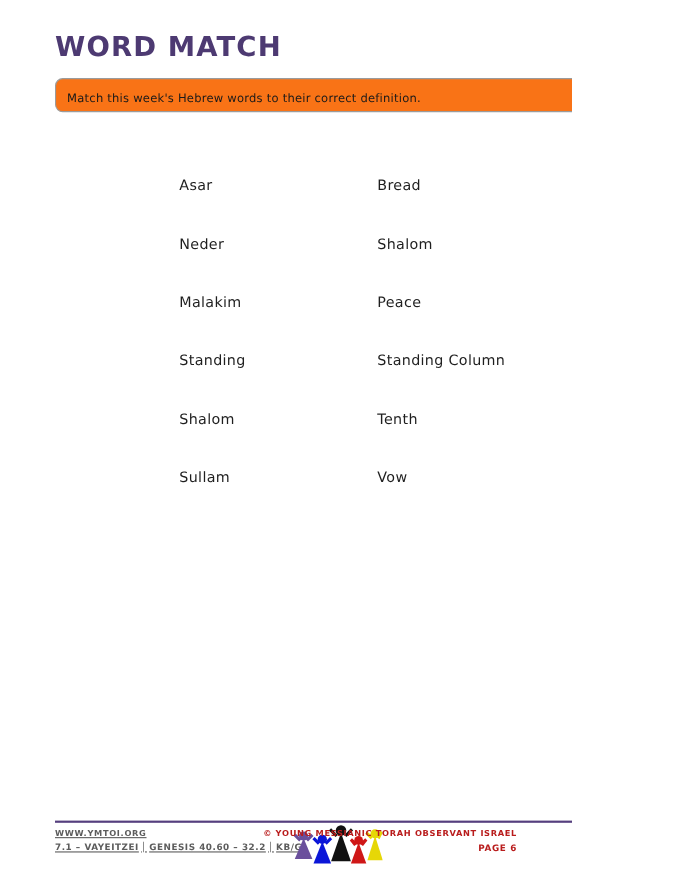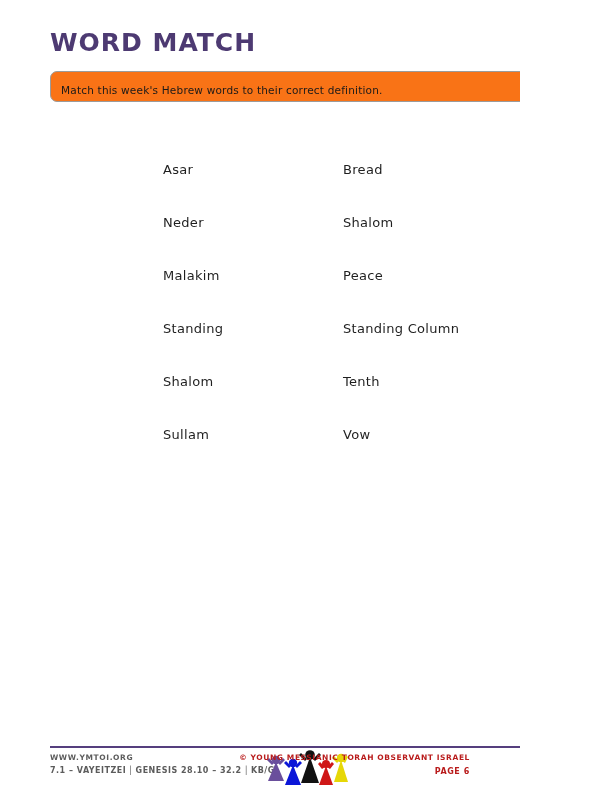--- a/index.html
+++ b/index.html
@@ -71,20 +71,21 @@
     top: 746px;
     width: 512px;
     height: 2px;
     background: #553f7e;
   }
   .footer-left {
     position: absolute;
     left: 50px;
     top: 753px;
     color: #5c5c5c;
+    text-decoration: underline;
   }
   .footer-website {
     font-size: 7.5px;
     font-weight: bold;
     letter-spacing: 0.6px;
   }
   .footer-meta {
     margin-top: 4px;
     font-size: 8px;
     font-weight: bold;
@@ -158,21 +159,21 @@
       </div>
     </div>
 
   <div class="footer-divider"></div>
 
   <div class="footer-left">
     <div class="footer-website">WWW.YMTOI.ORG</div>
     <div class="footer-meta">
       <span>7.1 – VAYEITZEI</span>
       <span class="footer-sep">│</span>
-      <span>GENESIS 28.10 – 32.2</span>
+      <span>GENESIS 40.60 – 32.2</span>
       <span class="footer-sep">│</span>
       <span>KB/G</span>
     </div>
   </div>
 
   <div class="footer-logo">
     <svg width="82" height="38" viewBox="0 0 82 38" xmlns="http://www.w3.org/2000/svg">
 
       <g fill="#6a4f9c">
         <circle cx="10" cy="11" r="4.2"></circle>

